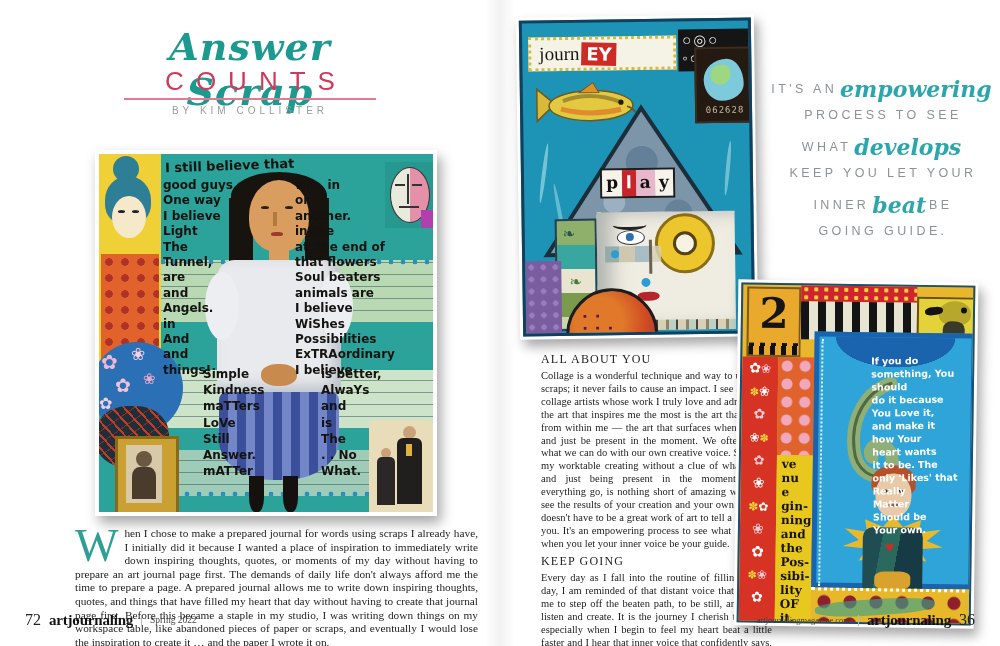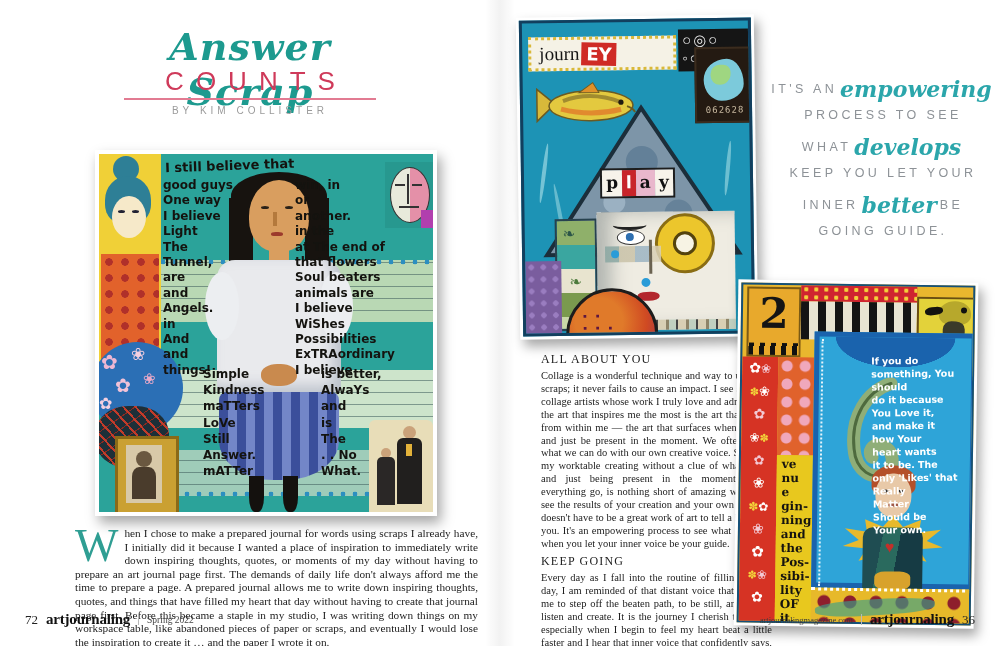--- a/index.html
+++ b/index.html
@@ -51,21 +51,21 @@
     font-size:22px;color:#2ba6ab;vertical-align:middle;padding:0 3px;}
 
   
   .section{width:231px;color:#1c1c1c;}
   .sec-head{font-family:"Liberation Serif",serif;font-size:12px;letter-spacing:1.2px;
     color:#222;margin-bottom:3px;}
   .sec-body{font-size:10.5px;line-height:12.9px;text-align:justify;}
 
   
   .footer{top:611px;font-size:10px;color:#333;display:flex;align-items:center;gap:8px;}
-  .pageno{font-size:13px;color:#222;}
+  .pageno{font-size:16px;color:#222;}
   .maglogo{font-family:"Liberation Serif",serif;font-weight:bold;font-size:15px;color:#111;
     letter-spacing:-0.2px;}
   .fdiv{width:1px;height:11px;background:#b9b9b9;}
   .issue{font-size:9.5px;color:#444;}
   .website{font-size:8.5px;color:#3a3a3a;}
 
   
   .dotrow{background-image:radial-gradient(circle,#2c8fc0 2.3px,transparent 2.6px);
     background-size:12px 8px;background-repeat:repeat-x;}
   .polka-red{background-color:#e7b92a;
@@ -286,21 +286,21 @@
         <span style="position:absolute;left:14px;top:18px;color:#5e1640;font-size:11px;letter-spacing:3px;">▪ ▪<br>▪ ▪ ▪</span>
       </div>
     </div>
   </div>
 
   <div class="abs pullquote">
     <div class="pq-line"><span class="pq-caps">IT'S AN</span><span class="pq-script">empowering</span></div>
     <div class="pq-line"><span class="pq-caps">PROCESS TO SEE</span></div>
     <div class="pq-line"><span class="pq-caps">WHAT</span><span class="pq-script">develops</span></div>
     <div class="pq-line"><span class="pq-caps">KEEP YOU LET YOUR</span></div>
-    <div class="pq-line"><span class="pq-caps">INNER</span><span class="pq-script">better</span><span class="pq-caps">BE</span></div>
+    <div class="pq-line"><span class="pq-caps">INNER</span><span class="pq-script">beat</span><span class="pq-caps">BE</span></div>
     <div class="pq-line"><span class="pq-caps">GOING GUIDE.</span></div>
   </div>
 
   <div class="abs section" style="left:541px;top:352px;">
     <div class="sec-head">ALL ABOUT YOU</div>
     <div class="sec-body">Collage is a wonderful technique and way to use your scraps; it never fails to cause an impact. I see so many collage artists whose work I truly love and admire, but the art that inspires me the most is the art that comes from within me — the art that surfaces when I let go and just be present in the moment. We often forget what we can do with our own creative voice. Sitting at my worktable creating without a clue of what to do, and just being present in the moment letting everything go, is nothing short of amazing when you see the results of your creation and your own voice. It doesn't have to be a great work of art to tell a lot about you. It's an empowering process to see what develops when you let your inner voice be your guide.</div>
   </div>
   <div class="abs section" style="left:541px;top:554px;">
     <div class="sec-head">KEEP GOING</div>
     <div class="sec-body">Every day as I fall into the routine of filling up my day, I am reminded of that distant voice that beckons me to step off the beaten path, to be still, and to just listen and create. It is the journey I cherish the most, especially when I begin to feel my heart beat a little faster and I hear that inner voice that confidently says, "Keep going." »</div>

